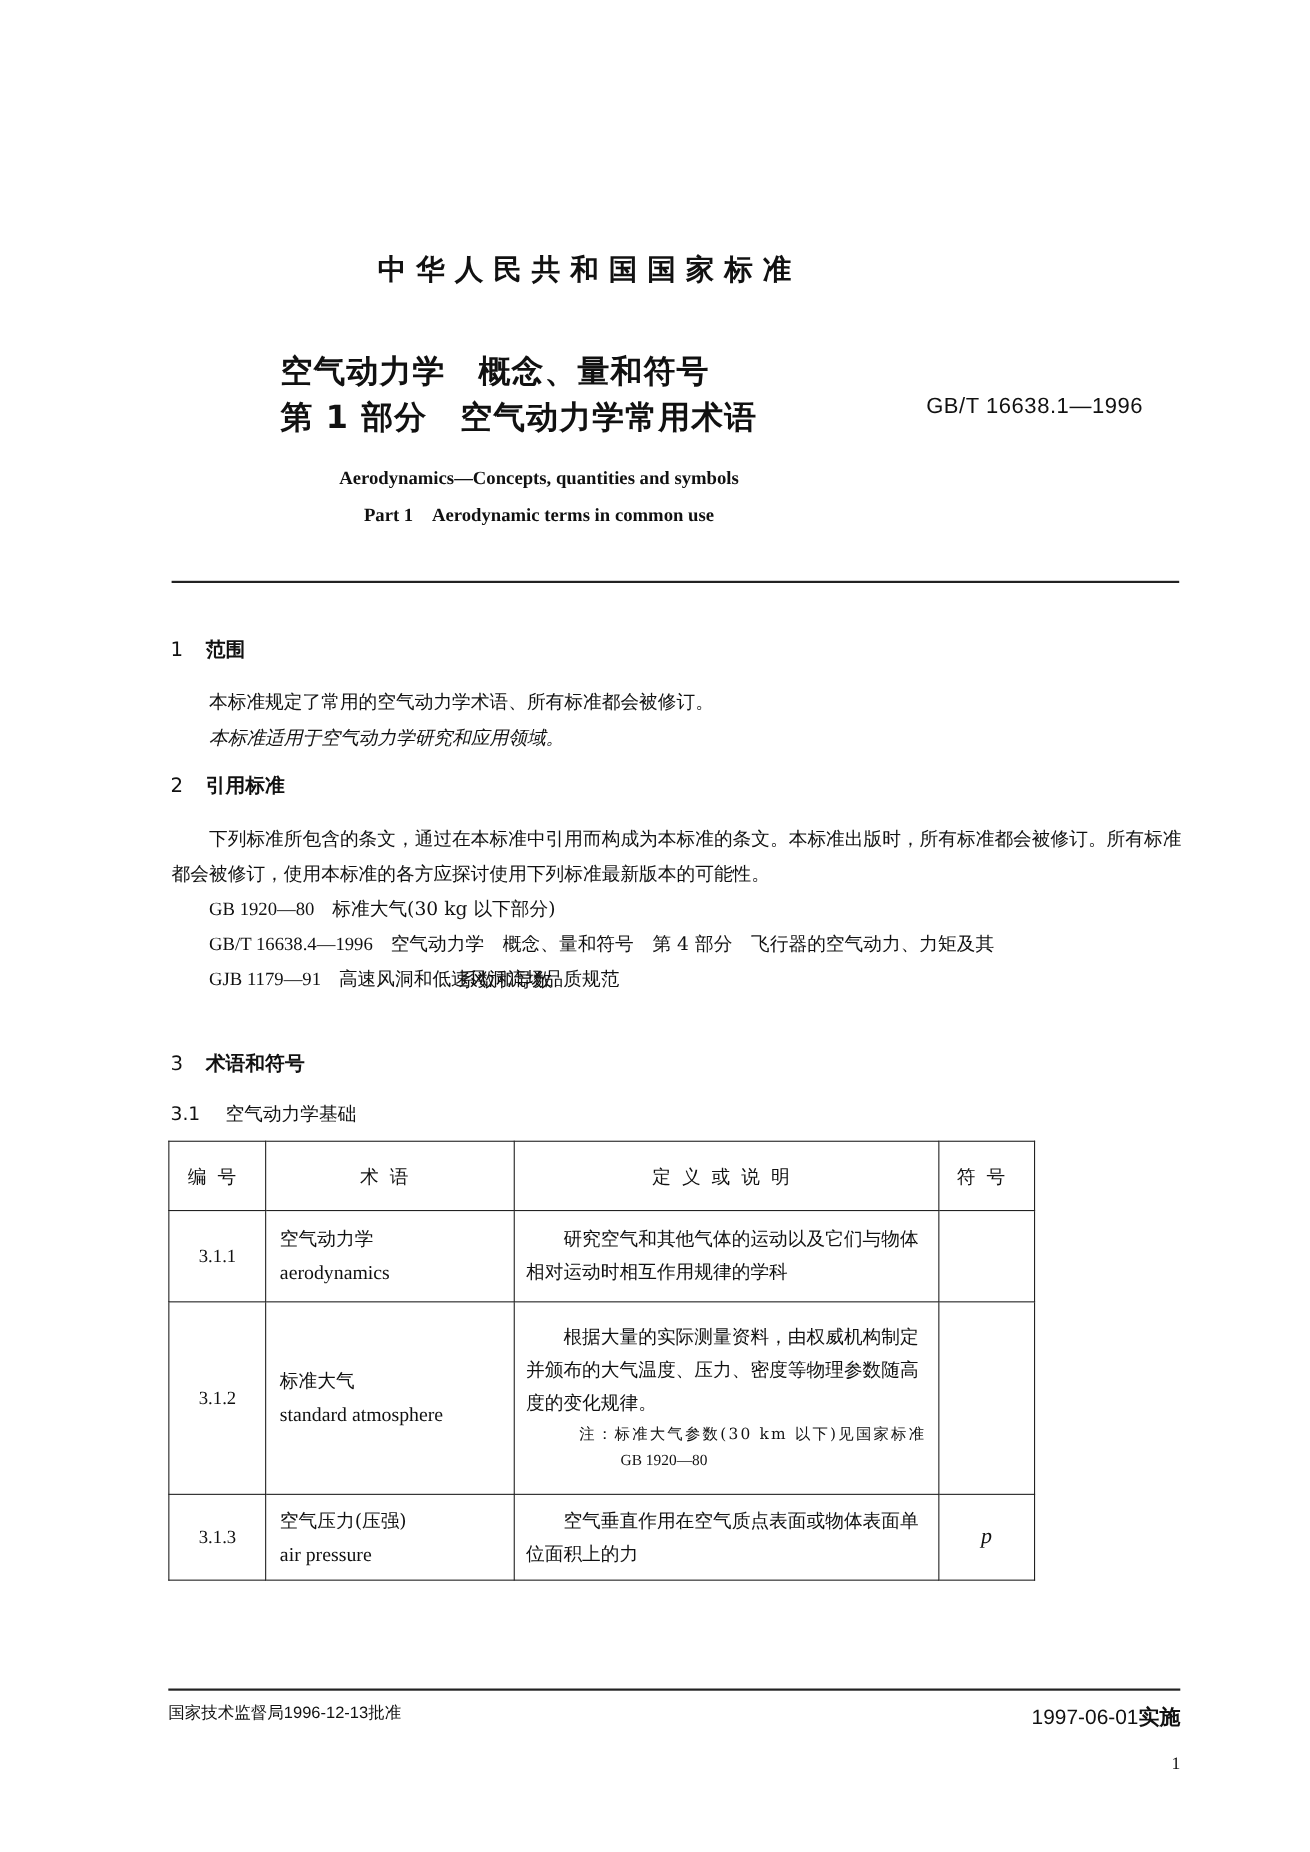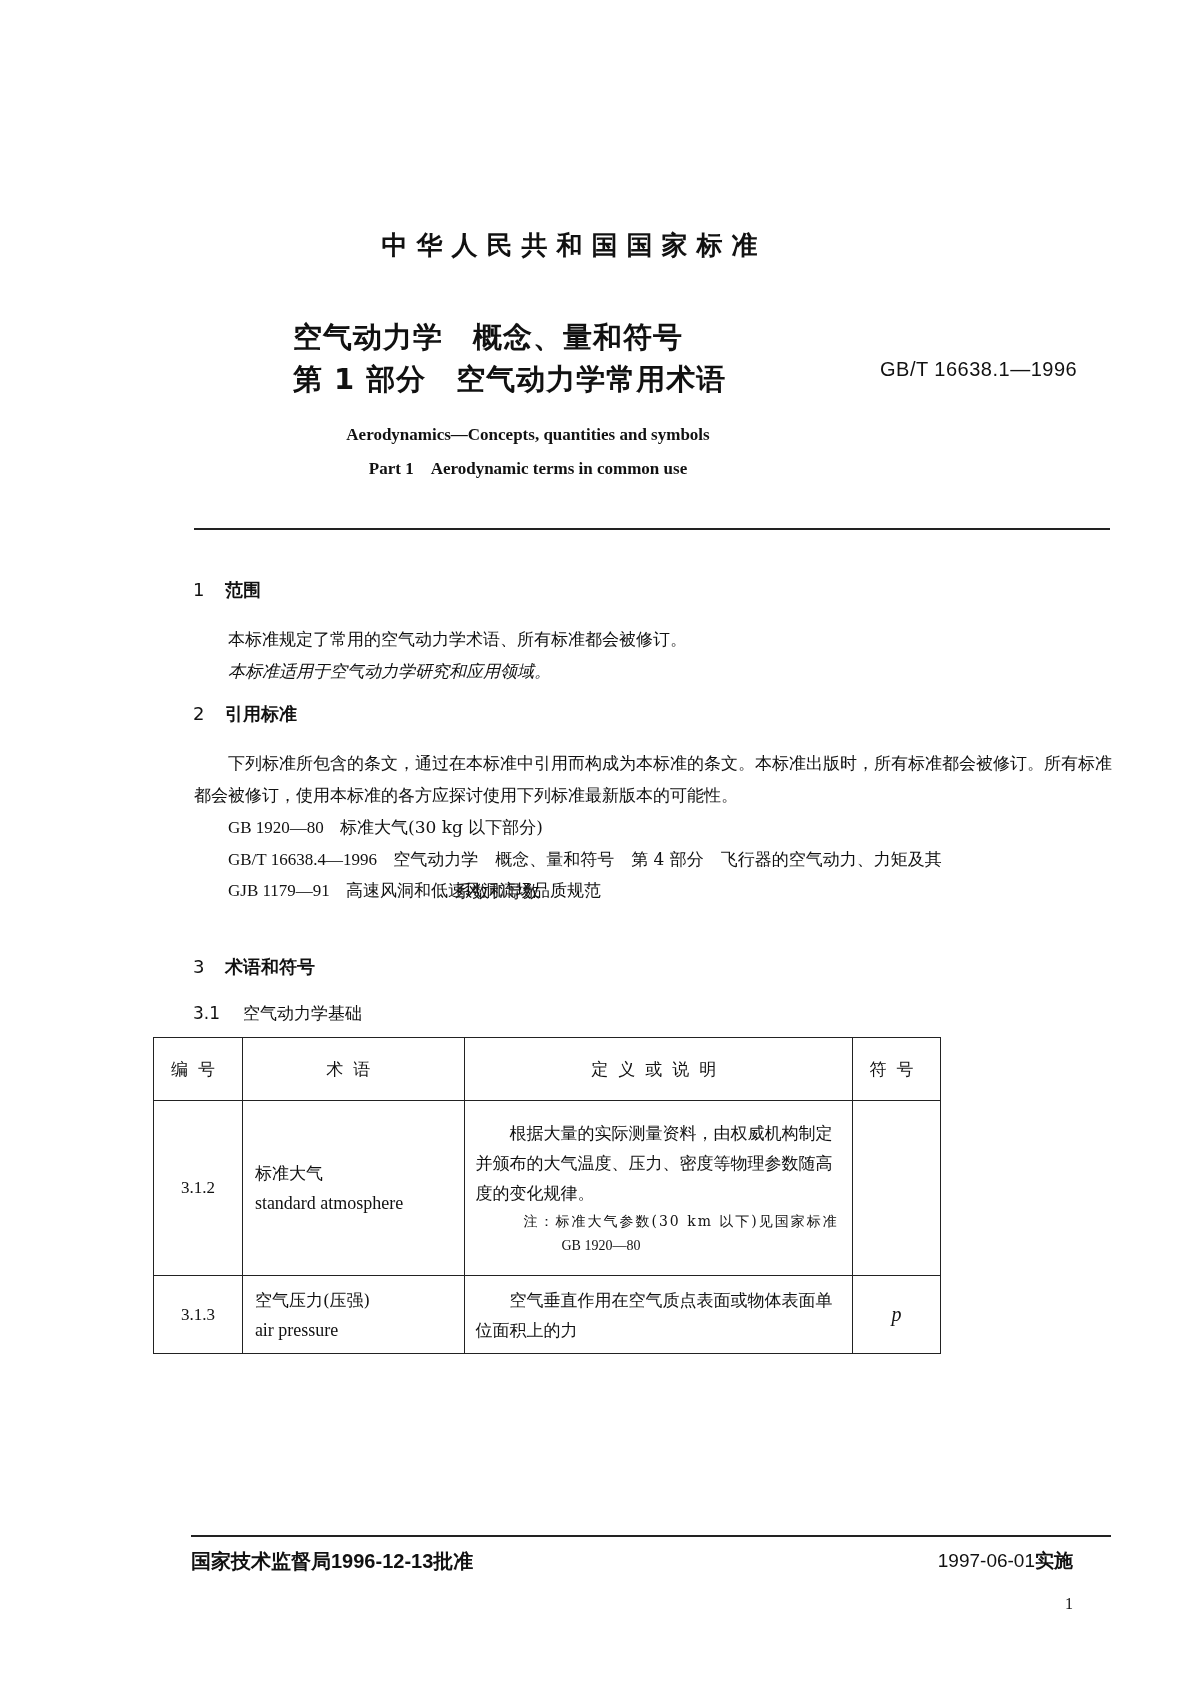--- a/index.html
+++ b/index.html
@@ -1,17 +1,17 @@
 <!DOCTYPE html>
 <html><head>
 <meta charset="utf-8">
 <style>
   html, body { margin: 0; padding: 0; background: #ffffff; }
   body { width: 1191px; height: 1684px; position: relative; overflow: hidden; color: #111; font-family: "DejaVu Serif", "Liberation Serif", serif; }
-  .abs { position: absolute; margin-left: 38px; }
+  .abs { position: absolute; }
   .sans { font-family: "DejaVu Sans", "Liberation Sans", sans-serif; }
   .serif { font-family: "Liberation Serif", "DejaVu Serif", serif; }
 
   .national { left: 0; width: 1000px; top: 228px; text-align: center; font-size: 26px; letter-spacing: 9px; font-weight: bold; padding-left: 72px; box-sizing: border-box; }
   .title-zh { left: 255px; width: 500px; text-align: left; font-size: 29px; font-weight: bold; letter-spacing: 1px; }
   .title1 { top: 318px; }
   .title2 { top: 360px; }
   .std-no { left: 842px; top: 358px; font-size: 20px; font-family: "Liberation Sans", sans-serif; letter-spacing: 0.5px; }
   .title-en { left: 255px; width: 470px; text-align: center; font-family: "Liberation Serif", serif; font-weight: bold; font-size: 17px; }
   .en1 { top: 425px; }
@@ -27,26 +27,26 @@
   table.terms { position: absolute; left: 153px; top: 1037px; width: 788px; border-collapse: collapse; font-size: 17px; }
   table.terms td, table.terms th { border: 1.5px solid #222; vertical-align: middle; }
   table.terms th { font-weight: normal; height: 60px; letter-spacing: 10px; }
   .c-no { width: 103px; text-align: center; }
   .c-term { width: 250px; padding-left: 12px; }
   .c-def { width: 450px; padding: 0 10px; }
   .c-sym { width: 104px; text-align: center; }
   .term-zh { line-height: 30px; }
   .term-en { line-height: 30px; font-family: "Liberation Serif", serif; font-size: 18px; }
   .def { line-height: 30px; text-indent: 34px; }
-  .def-note { font-size: 14px; line-height: 26px; padding-left: 48px; letter-spacing: 2px; }
+  .def-note { font-size: 14px; line-height: 26px; padding-left: 48px; letter-spacing: 2px; text-align: center; }
   .def-note2 { font-size: 14px; line-height: 24px; padding-left: 86px; }
   .sym { font-style: italic; font-size: 20px; }
 
   .hr-bottom { left: 153px; top: 1535px; width: 920px; height: 2px; background: #222; }
-  .approve { left: 153px; top: 1548px; font-size: 20px; font-weight: bold; font-family: "Liberation Sans", sans-serif; }
+  .approve { left: 153px; top: 1548px; font-size: 15px; font-weight: normal; font-family: "Liberation Sans", sans-serif; }
   .effective { right: 118px; top: 1548px; font-size: 19px; font-family: "Liberation Sans", sans-serif; }
   .effective b { font-weight: bold; }
   .page-no { right: 118px; top: 1595px; font-size: 16px; }
 </style>
 </head>
 <body>
 
 <div class="abs national sans">中华人民共和国国家标准</div>
 
 <div class="abs title-zh title1 sans">空气动力学　概念、量和符号</div>
@@ -88,20 +88,31 @@
 </div>
 
 <table class="terms">
   <tbody>
       <tr>
     <th class="c-no">编号</th>
     <th class="c-term" style="text-align:center; padding-left:0;">术语</th>
     <th class="c-def" style="text-align:center;">定义或说明</th>
     <th class="c-sym">符号</th>
   </tr>
+  <tr style="height:83px;">
+    <td class="c-no serif">3.1.1</td>
+    <td class="c-term">
+      <div class="term-zh">空气动力学</div>
+      <div class="term-en">aerodynamics</div>
+    </td>
+    <td class="c-def">
+      <div class="def">研究空气和其他气体的运动以及它们与物体相对运动时相互作用规律的学科</div>
+    </td>
+    <td class="c-sym"><span class="sym"></span></td>
+  </tr>
   <tr style="height:175px;">
     <td class="c-no serif">3.1.2</td>
     <td class="c-term">
       <div class="term-zh">标准大气</div>
       <div class="term-en">standard atmosphere</div>
     </td>
     <td class="c-def">
       <div class="def">根据大量的实际测量资料，由权威机构制定并颁布的大气温度、压力、密度等物理参数随高度的变化规律。</div>
       <div class="def-note">注：标准大气参数(30 km 以下)见国家标准</div>
       <div class="def-note2 serif">GB 1920—80</div>

